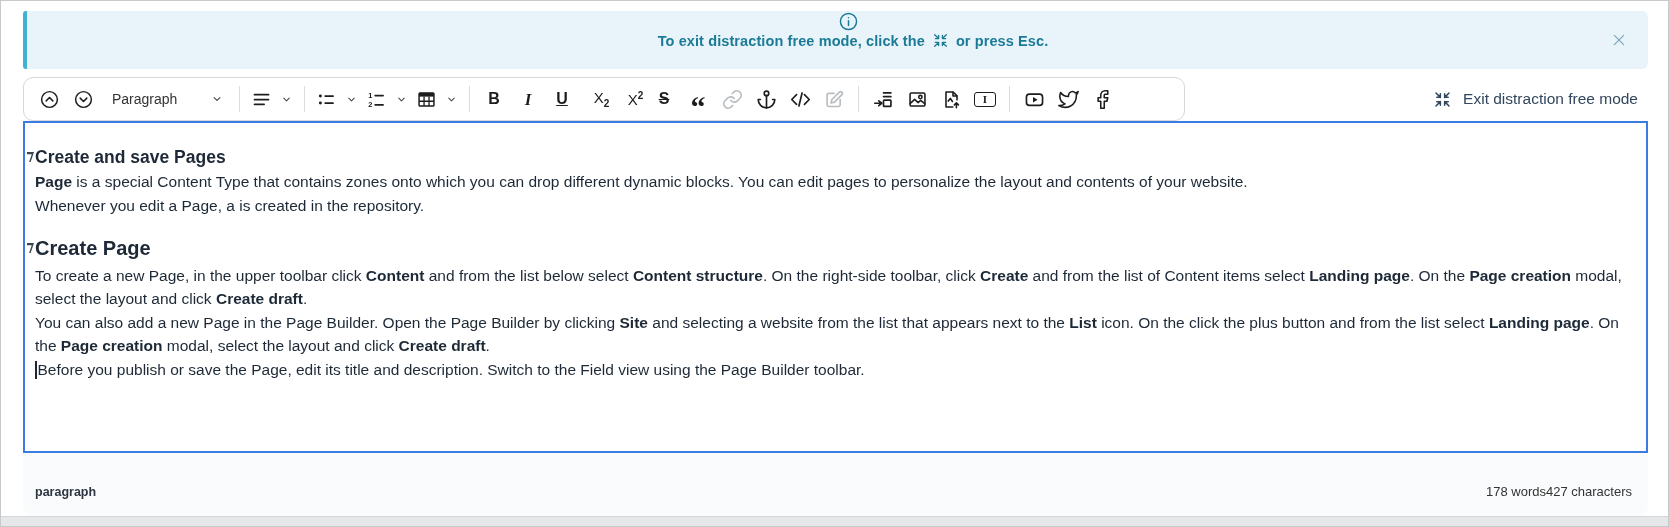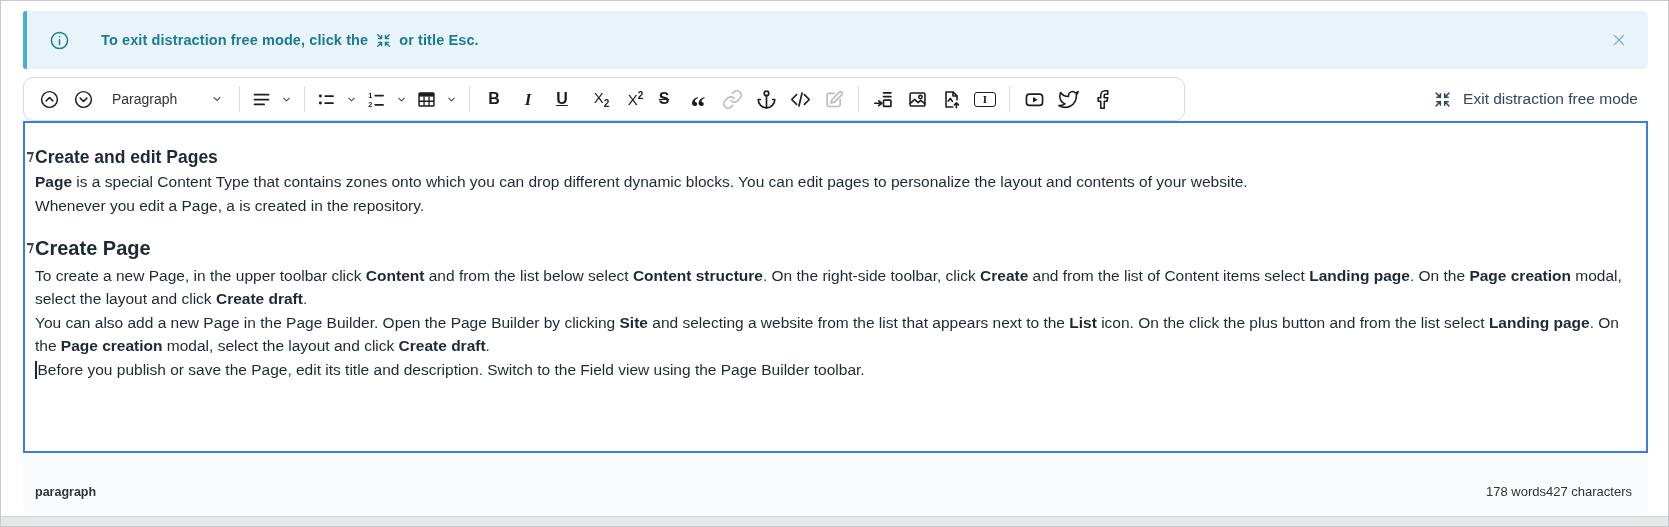--- a/index.html
+++ b/index.html
@@ -4,21 +4,21 @@
 <style>
   * { margin:0; padding:0; box-sizing:border-box; }
   body { background:#d8d8d8; font-family:"Liberation Sans","DejaVu Sans",sans-serif; }
   .screen{ position:relative; width:1669px; height:527px; background:#ffffff;
            border:1px solid #c6cacd; overflow:hidden; }
   .bottom-band{ position:absolute; left:0; right:0; bottom:0; height:10px; background:#e6e7e8; border-top:1px solid #d3d5d6; }
 
   
   .banner{ position:absolute; left:22px; top:10px; width:1625px; height:58px;
            background:#e8f4fa; border-left:4px solid #3fb2d4; border-radius:3px 6px 6px 3px;
-           display:flex; align-items:center; color:#1b7b96; }
+           display:flex; align-items:center; color:#1b7b96;flex-direction:column; }
   .banner .info-ic{ margin-left:22px; width:21px; height:21px; flex:0 0 auto; }
   .banner-msg{ margin-left:31px; font-size:14.5px; font-weight:700; letter-spacing:.1px;
                display:flex; align-items:center; gap:7px; }
   .banner .mini-compress{ width:17px; height:17px; }
   .banner-close{ position:absolute; right:16px; top:50%; transform:translateY(-50%);
                  width:26px; height:26px; background:none; border:none; color:#78a8ba; cursor:pointer;
                  display:flex; align-items:center; justify-content:center; }
   .banner-close svg{ width:16px; height:16px; }
 
   
@@ -183,21 +183,21 @@
 
   <div class="banner">
     <svg class="info-ic">
         <use href="#sym-info"></use>
       </svg>
     <div class="banner-msg">
       <span>To exit distraction free mode, click the</span>
       <svg class="mini-compress">
           <use href="#sym-compress"></use>
         </svg>
-      <span>or title Esc.</span>
+      <span>or press Esc.</span>
     </div>
     <button class="banner-close">
       <svg>
           <use href="#sym-close"></use>
         </svg>
     </button>
   </div>
 
   <div class="toolbar">
     <button class="tb-btn">
@@ -341,21 +341,21 @@
   </div>
 
   <button class="exit-btn">
     <svg>
         <use href="#sym-compress"></use>
       </svg>
     <span>Exit distraction free mode</span>
   </button>
 
   <div class="content">
-      <h3 class="rt rt-h3"><span class="h-marker"></span><strong>Create and edit Pages</strong></h3>
+      <h3 class="rt rt-h3"><span class="h-marker"></span><strong>Create and save Pages</strong></h3>
       <p class="rt rt-p"><strong>Page</strong><span> is a special Content Type that contains zones onto which you can drop different dynamic blocks. You can edit pages to personalize the layout and contents of your website.</span></p>
       <p class="rt rt-p"><span>Whenever you edit a Page, a  is created in the repository.</span></p>
       <h2 class="rt rt-h2"><span class="h-marker"></span><strong>Create Page</strong></h2>
       <p class="rt rt-p"><span>To create a new Page, in the upper toolbar click </span><strong>Content</strong><span> and from the list below select </span><strong>Content structure</strong><span>. On the right-side toolbar, click </span><strong>Create</strong><span> and from the list of Content items select </span><strong>Landing page</strong><span>. On the </span><strong>Page creation</strong><span> modal, select the layout and click </span><strong>Create draft</strong><span>.</span></p>
       <p class="rt rt-p"><span>You can also add a new Page in the Page Builder. Open the Page Builder by clicking </span><strong>Site</strong><span> and selecting a website from the list that appears next to the </span><strong>List</strong><span> icon. On the  click the plus button and from the list select </span><strong>Landing page</strong><span>. On the </span><strong>Page creation</strong><span> modal, select the layout and click </span><strong>Create draft</strong><span>.</span></p>
       <p class="rt rt-p"><span class="caret"></span><span>Before you publish or save the Page, edit its title and description. Switch to the Field view using the Page Builder toolbar.</span></p>
     </div>
 
   <div class="statusbar">
     <span class="status-left">paragraph</span>

